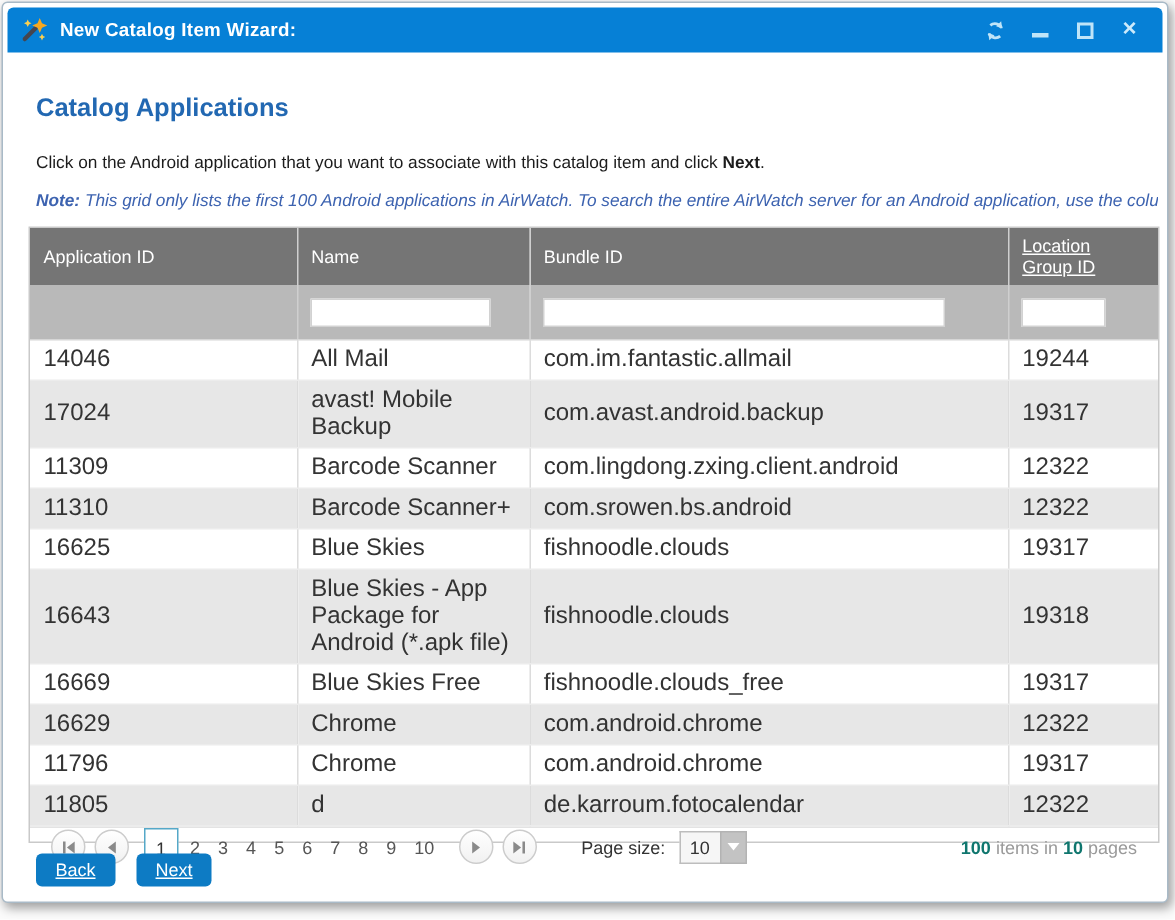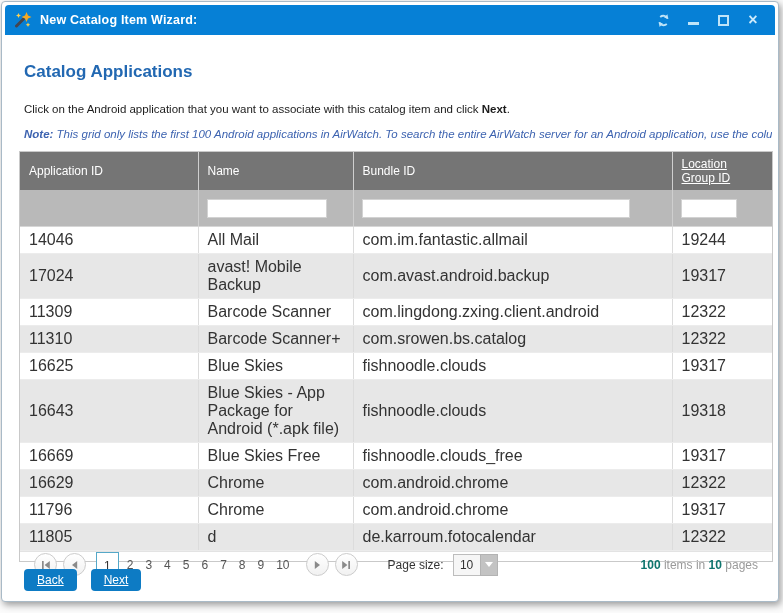--- a/index.html
+++ b/index.html
@@ -201,21 +201,21 @@
           </tr>
           <tr>
             <td>11309</td>
             <td>Barcode Scanner</td>
             <td>com.lingdong.zxing.client.android</td>
             <td>12322</td>
           </tr>
           <tr class="row-alt">
             <td>11310</td>
             <td>Barcode Scanner+</td>
-            <td>com.srowen.bs.catalog</td>
+            <td>com.srowen.bs.android</td>
             <td>12322</td>
           </tr>
           <tr>
             <td>16625</td>
             <td>Blue Skies</td>
             <td>fishnoodle.clouds</td>
             <td>19317</td>
           </tr>
           <tr class="row-alt row-tall">
             <td>16643</td>

